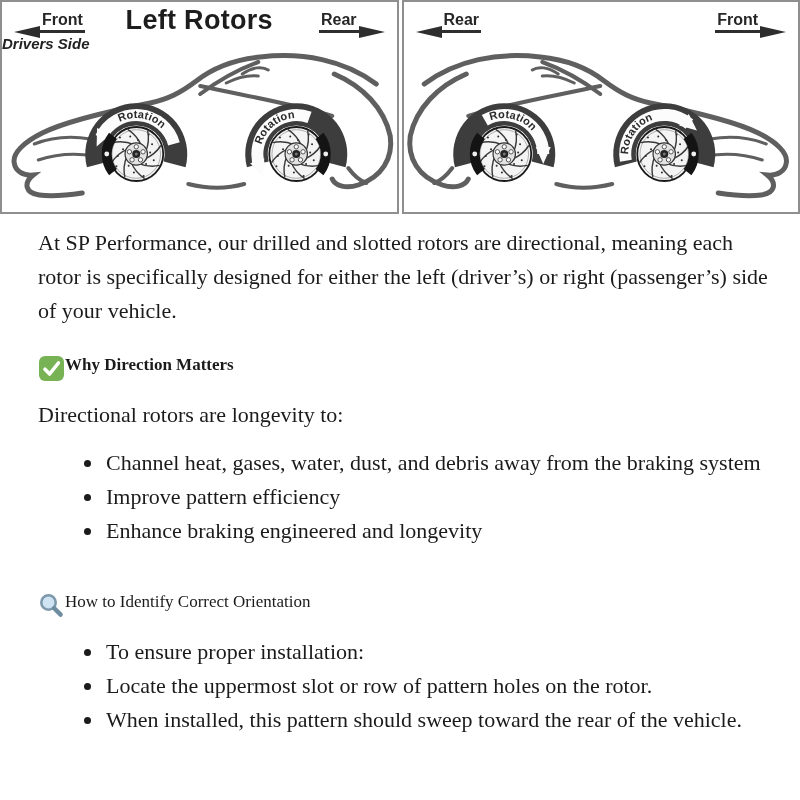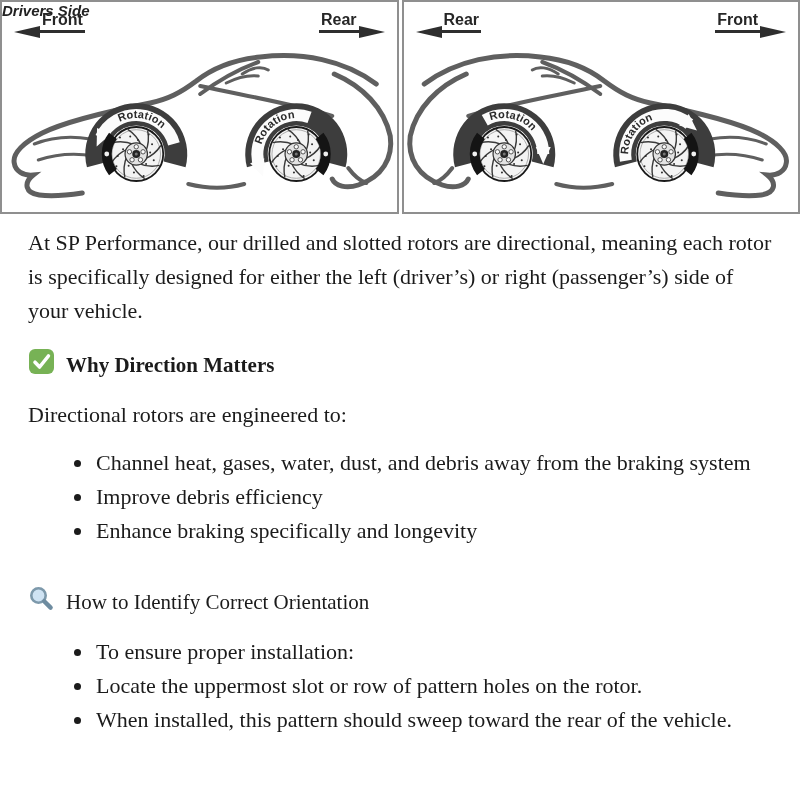--- a/index.html
+++ b/index.html
@@ -28,25 +28,25 @@
   .dir { position: absolute; top: 9px; display: flex; align-items: flex-end; z-index: 3;
          font-family: "Liberation Sans", sans-serif; font-weight: 700; font-size: 16px; color: #262626; }
   .dir-left  { left: 12px; }
   .dir-right { right: 12px; }
   .dir-text { border-bottom: 3px solid #2e2e2e; padding: 0 2px 1px; }
   .arr { fill: #2e2e2e; margin-bottom: -7px; }
   .car-wrap { position: absolute; left: 0; right: 0; bottom: 2px; height: 160px; z-index: 1; }
   .car-wrap svg { width: 100%; height: 100%; display: block; }
 
   
-  .content { padding: 12px 25px 0 28px; font-size: 22px; line-height: 34px; }
+  .content { padding: 12px 25px 0 38px; font-size: 22px; line-height: 34px; }
   .intro { margin: 0 0 20px; }
   .sec-heading {
-    display: flex; align-items: flex-start; gap: 11px;
-    font-size: 21px; line-height: 34px; font-weight: 700;
+    display: flex; align-items: flex-end; 
+    font-size: 17px; line-height: 34px; font-weight: 700;
     margin: 16px 0 16px;
   }
   .sec-heading.regular { font-weight: 400; margin-top: 37px; }
   .sec-heading .emoji { flex: 0 0 auto; display: inline-block; }
   .lead { margin: 0 0 14px; }
   ul.blist { margin: 0 0 16px; padding-left: 66px; list-style: disc; }
   ul.blist li { line-height: 34px; padding-left: 2px; }
 </style>
 </head>
 <body>
@@ -54,20 +54,21 @@
 <div class="panels">
 
   <div class="panel">
     <div class="panel-header">
       <div class="dir dir-left">
         <svg class="arr" width="26" height="16" viewBox="0 0 26 16">
             <polygon points="26,2 0,8 26,14"></polygon>
           </svg>
         <span class="dir-text">Front</span>
       </div>
+      <div class="panel-title">Left Rotors</div>
       <div class="panel-subtitle">Drivers Side</div>
       <div class="dir dir-right">
         <span class="dir-text">Rear</span>
         <svg class="arr" width="26" height="16" viewBox="0 0 26 16">
             <polygon points="0,2 26,8 0,14"></polygon>
           </svg>
       </div>
     </div>
     <div class="car-wrap" id="car0">
         <svg viewBox="0 0 394 160" preserveAspectRatio="xMidYMax meet">
@@ -281,26 +282,26 @@
   <div class="sec-heading">
     <span class="emoji">
       <svg width="27" height="27" viewBox="0 0 27 27" style="display:block">
         <rect x="1" y="1" width="25" height="25" rx="6" fill="#77b255"></rect>
         <path d="M7,14.2 L11.6,19 L20.4,8" fill="none" stroke="#fff" stroke-width="3.6" stroke-linecap="round" stroke-linejoin="round"></path>
       </svg>
     </span>
     <span>Why Direction Matters</span>
   </div>
 
-  <p class="lead">Directional rotors are engineered to:</p>
+  <p class="lead">Directional rotors are longevity to:</p>
 
   <ul class="blist">
     <li>Channel heat, gases, water, dust, and debris away from the braking system</li>
-    <li>Improve debris efficiency</li>
-    <li>Enhance braking specifically and longevity</li>
+    <li>Improve pattern efficiency</li>
+    <li>Enhance braking engineered and longevity</li>
   </ul>
 
   <div class="sec-heading regular">
     <span class="emoji">
       <svg width="27" height="27" viewBox="0 0 27 27" style="display:block">
         <circle cx="10.5" cy="10.5" r="7.2" fill="#cfe3f3" stroke="#7d99ab" stroke-width="2.6"></circle>
         <line x1="16.2" y1="16.2" x2="22.6" y2="22.6" stroke="#6e8ca0" stroke-width="4.4" stroke-linecap="round"></line>
       </svg>
     </span>
     <span>How to Identify Correct Orientation</span>

